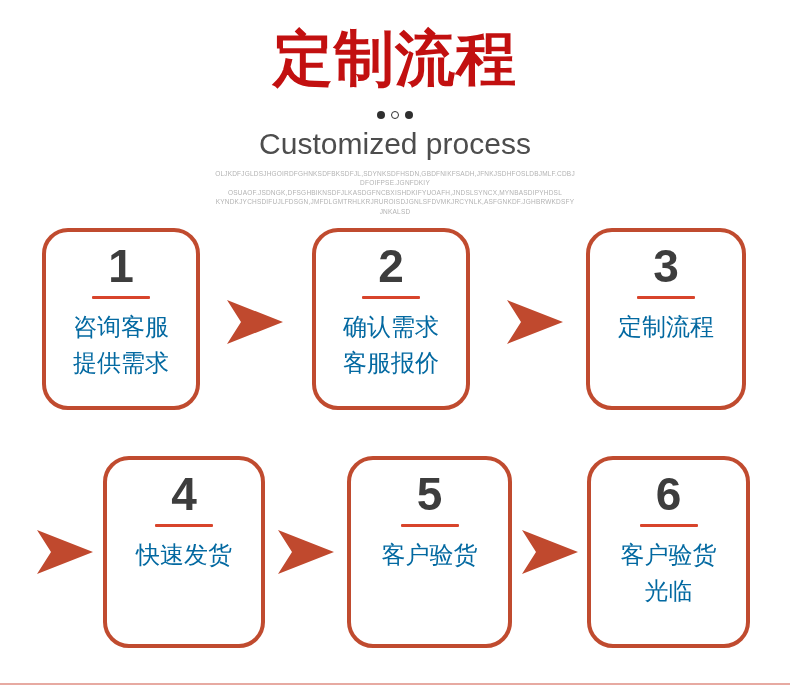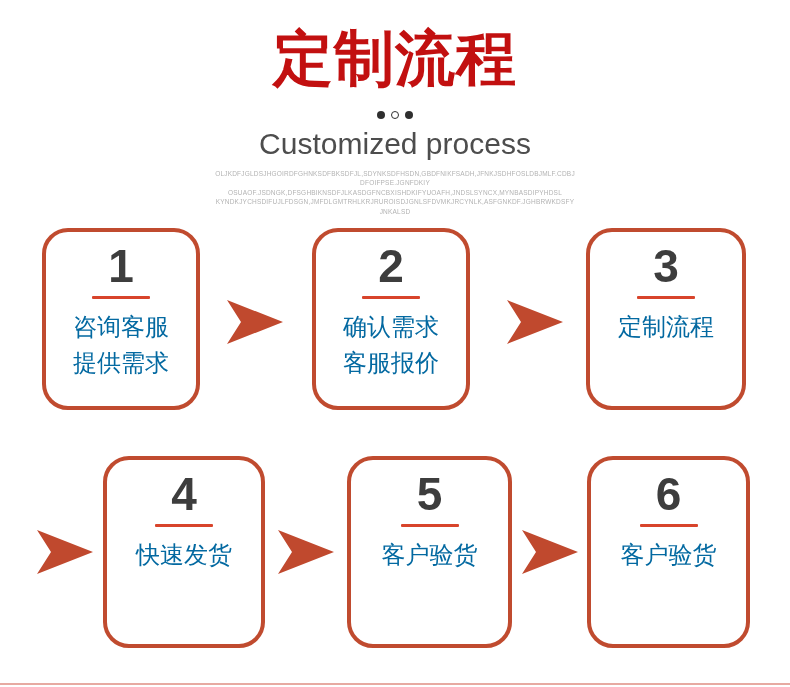--- a/index.html
+++ b/index.html
@@ -149,19 +149,20 @@
     <div class="arrow" id="arrow5">
       <svg viewBox="0 0 56 44" preserveAspectRatio="none">
           <polygon points="0,0 56,22 0,44 14,22" fill="#c0492e"></polygon>
         </svg>
     </div>
 
     <div class="step-box" id="box6">
       <div class="step-num">6</div>
       <div class="step-underline"></div>
       <div class="step-line">客户验货</div>
+      <div class="step-line">光临</div>
     </div>
 
   </div>
 
   <div class="bottom-line"></div>
 
 </div>
 
 </body></html>

